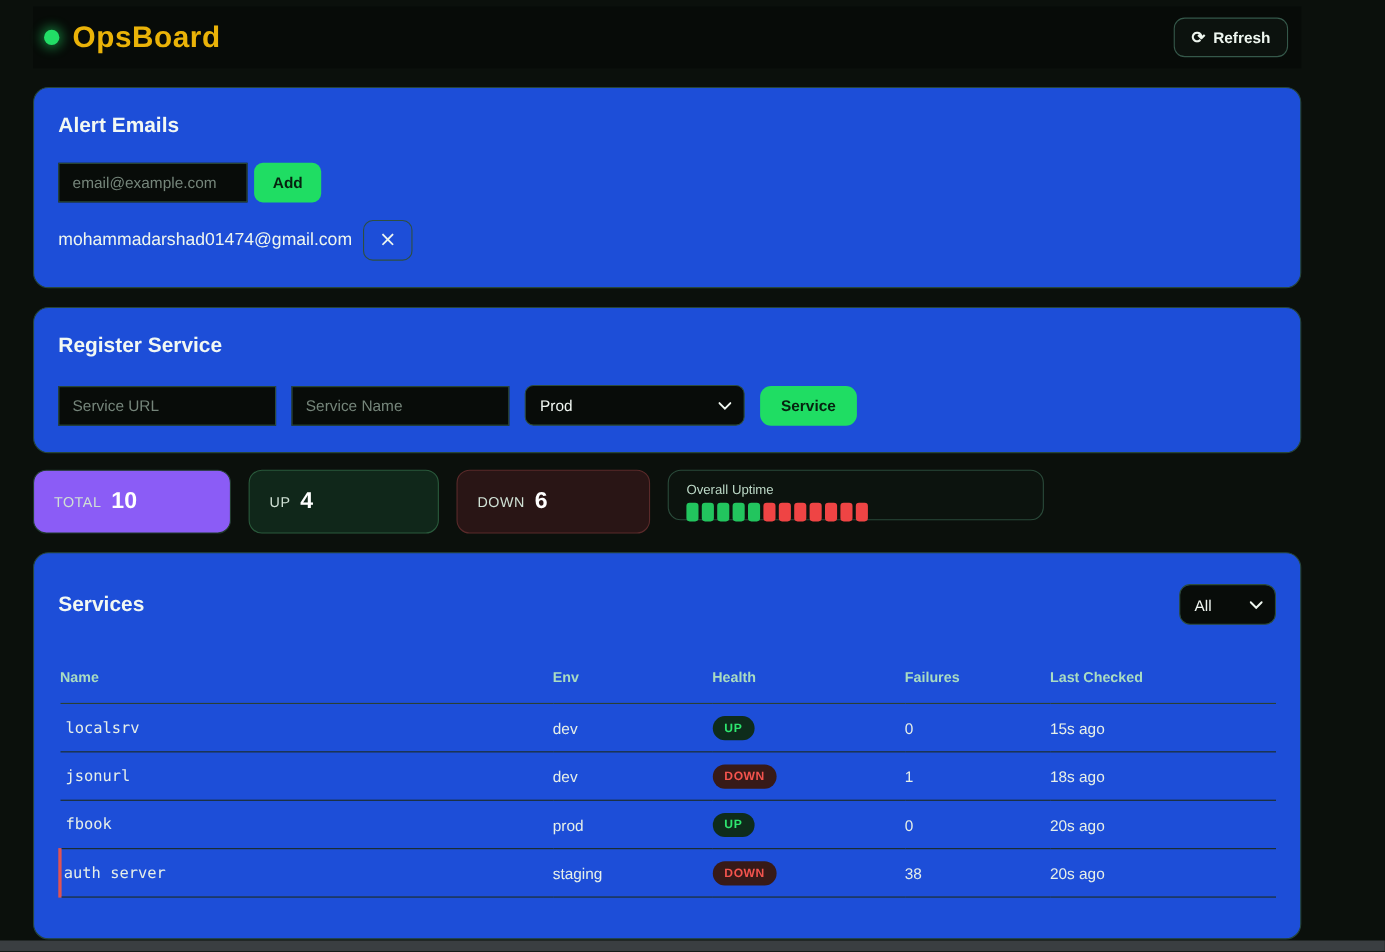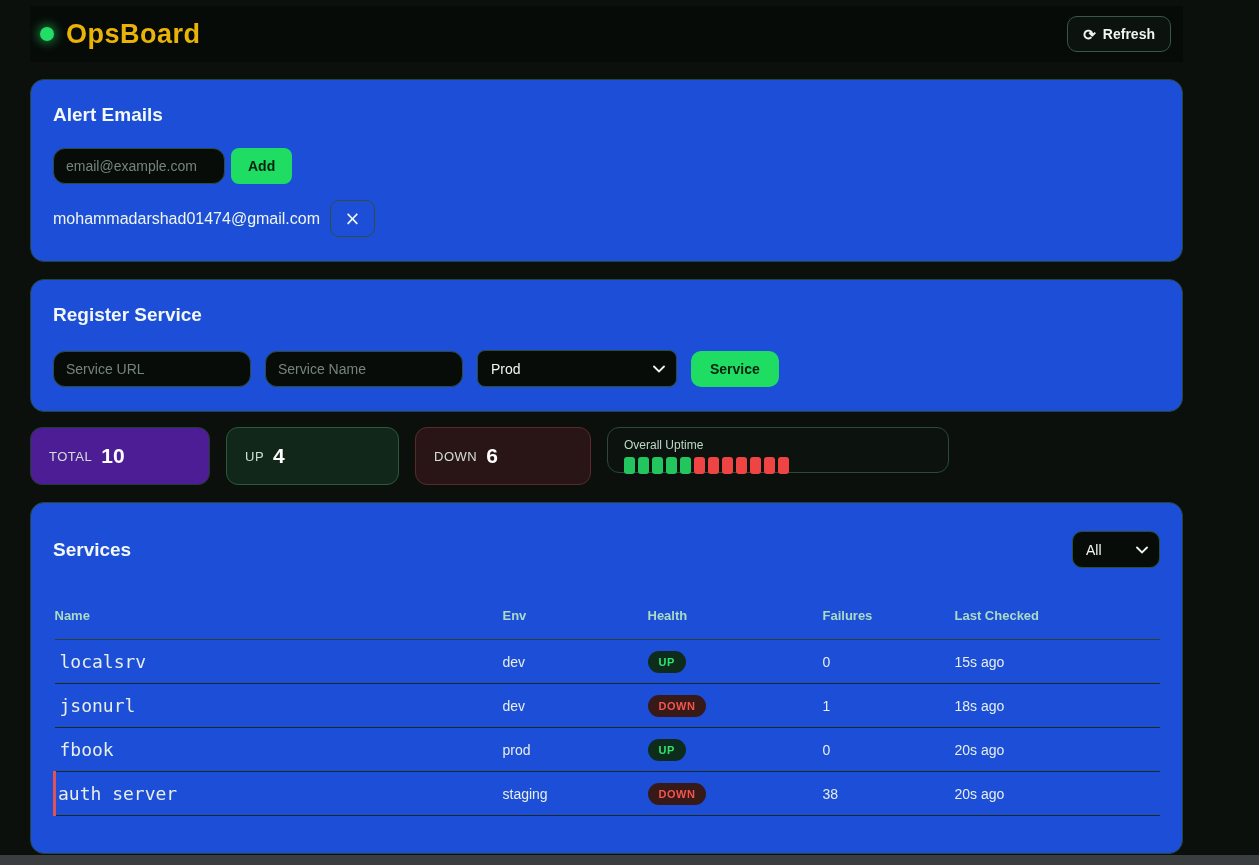--- a/index.html
+++ b/index.html
@@ -39,21 +39,21 @@
     border:1px solid #26453a;
     border-radius:14px;
     margin-top:17px;
     padding:24px 22px;
   }
   .card h2 { font-size:19px; font-weight:bold; color:#f2f8f3; }
 
   
   .ae-row { display:flex; gap:6px; margin-top:22px; }
   .txt-input {
-    background:#080c09; border:1px solid #2c4c3c; border-radius:12px;
+    background:#080c09; border:1px solid #2c4c3c; border-radius:0;
     color:#dfe9e1; font-size:14px; padding:9px 12px; outline:none;
     font-family:"Liberation Sans", sans-serif;
   }
   .txt-input::placeholder { color:#75857a; }
   .ae-input { width:172px; }
   .btn-green {
     background:#1fdd63; color:#06220f; border:none; border-radius:8px;
     font-weight:bold; font-size:14px; padding:9px 17px; cursor:pointer;
     font-family:"Liberation Sans", sans-serif;
   }
@@ -74,21 +74,21 @@
     display:flex; align-items:center; min-height:37px;
   }
   .rs-sel { width:200px; }
   .sel .chev { position:absolute; right:11px; top:50%; transform:translateY(-50%); display:flex; }
   .btn-register { border-radius:10px; padding:10px 19px; }
 
   
   .stats { display:flex; gap:16px; margin-top:15px; }
   .stat {
     border-radius:12px; padding:12px 18px; display:flex; align-items:center; gap:9px;
-    border:1px solid #223c2e; background:#4c1d95; height:58px;
+    border:1px solid #223c2e; background:#8b5cf6; height:58px;
   }
   .stat-total { width:180px; }
   .stat-up    { width:173px; background:#10271a; border-color:#2a5a3c; }
   .stat-down  { width:176px; background:#291515; border-color:#5a2a2a; }
   .stat-label { font-size:13px; color:#cfe0d4; letter-spacing:.5px; }
   .stat-value { font-size:21px; font-weight:bold; color:#ffffff; }
   .uptime-card {
     width:342px; border:1px solid #2a4a3a; border-radius:12px;
     padding:10px 16px 8px; background:#0c130e; height:46px;
   }
@@ -103,21 +103,21 @@
   table { width:100%; border-collapse:collapse; margin-top:30px; }
   th {
     text-align:left; font-size:13px; font-weight:bold; color:#a9dcc2;
     padding:10px 0 16px; border-bottom:1px solid #2a4034;
   }
   td { font-size:14px; color:#e6efe8; padding:0 0; height:44px; border-bottom:1px solid #1c2b21; }
   .col-name  { width:448px; }
   .col-env   { width:145px; }
   .col-health{ width:175px; }
   .col-fail  { width:132px; }
-  .mono { font-family:"DejaVu Sans Mono", monospace; font-size:18px; }
+  .mono { font-family:"DejaVu Sans Mono", monospace; font-size:14px; }
   .cell-name { padding-left:5px; }
   tr.alert-row .cell-name { border-left:3px solid #e05353; padding-left:2px; }
   .badge {
     display:inline-block; border-radius:999px; padding:5px 11px;
     font-size:11px; font-weight:bold; letter-spacing:.5px;
   }
   .badge-up   { background:#0e2c1b; color:#2ee66f; }
   .badge-down { background:#371a18; color:#f4544e; }
 
   

